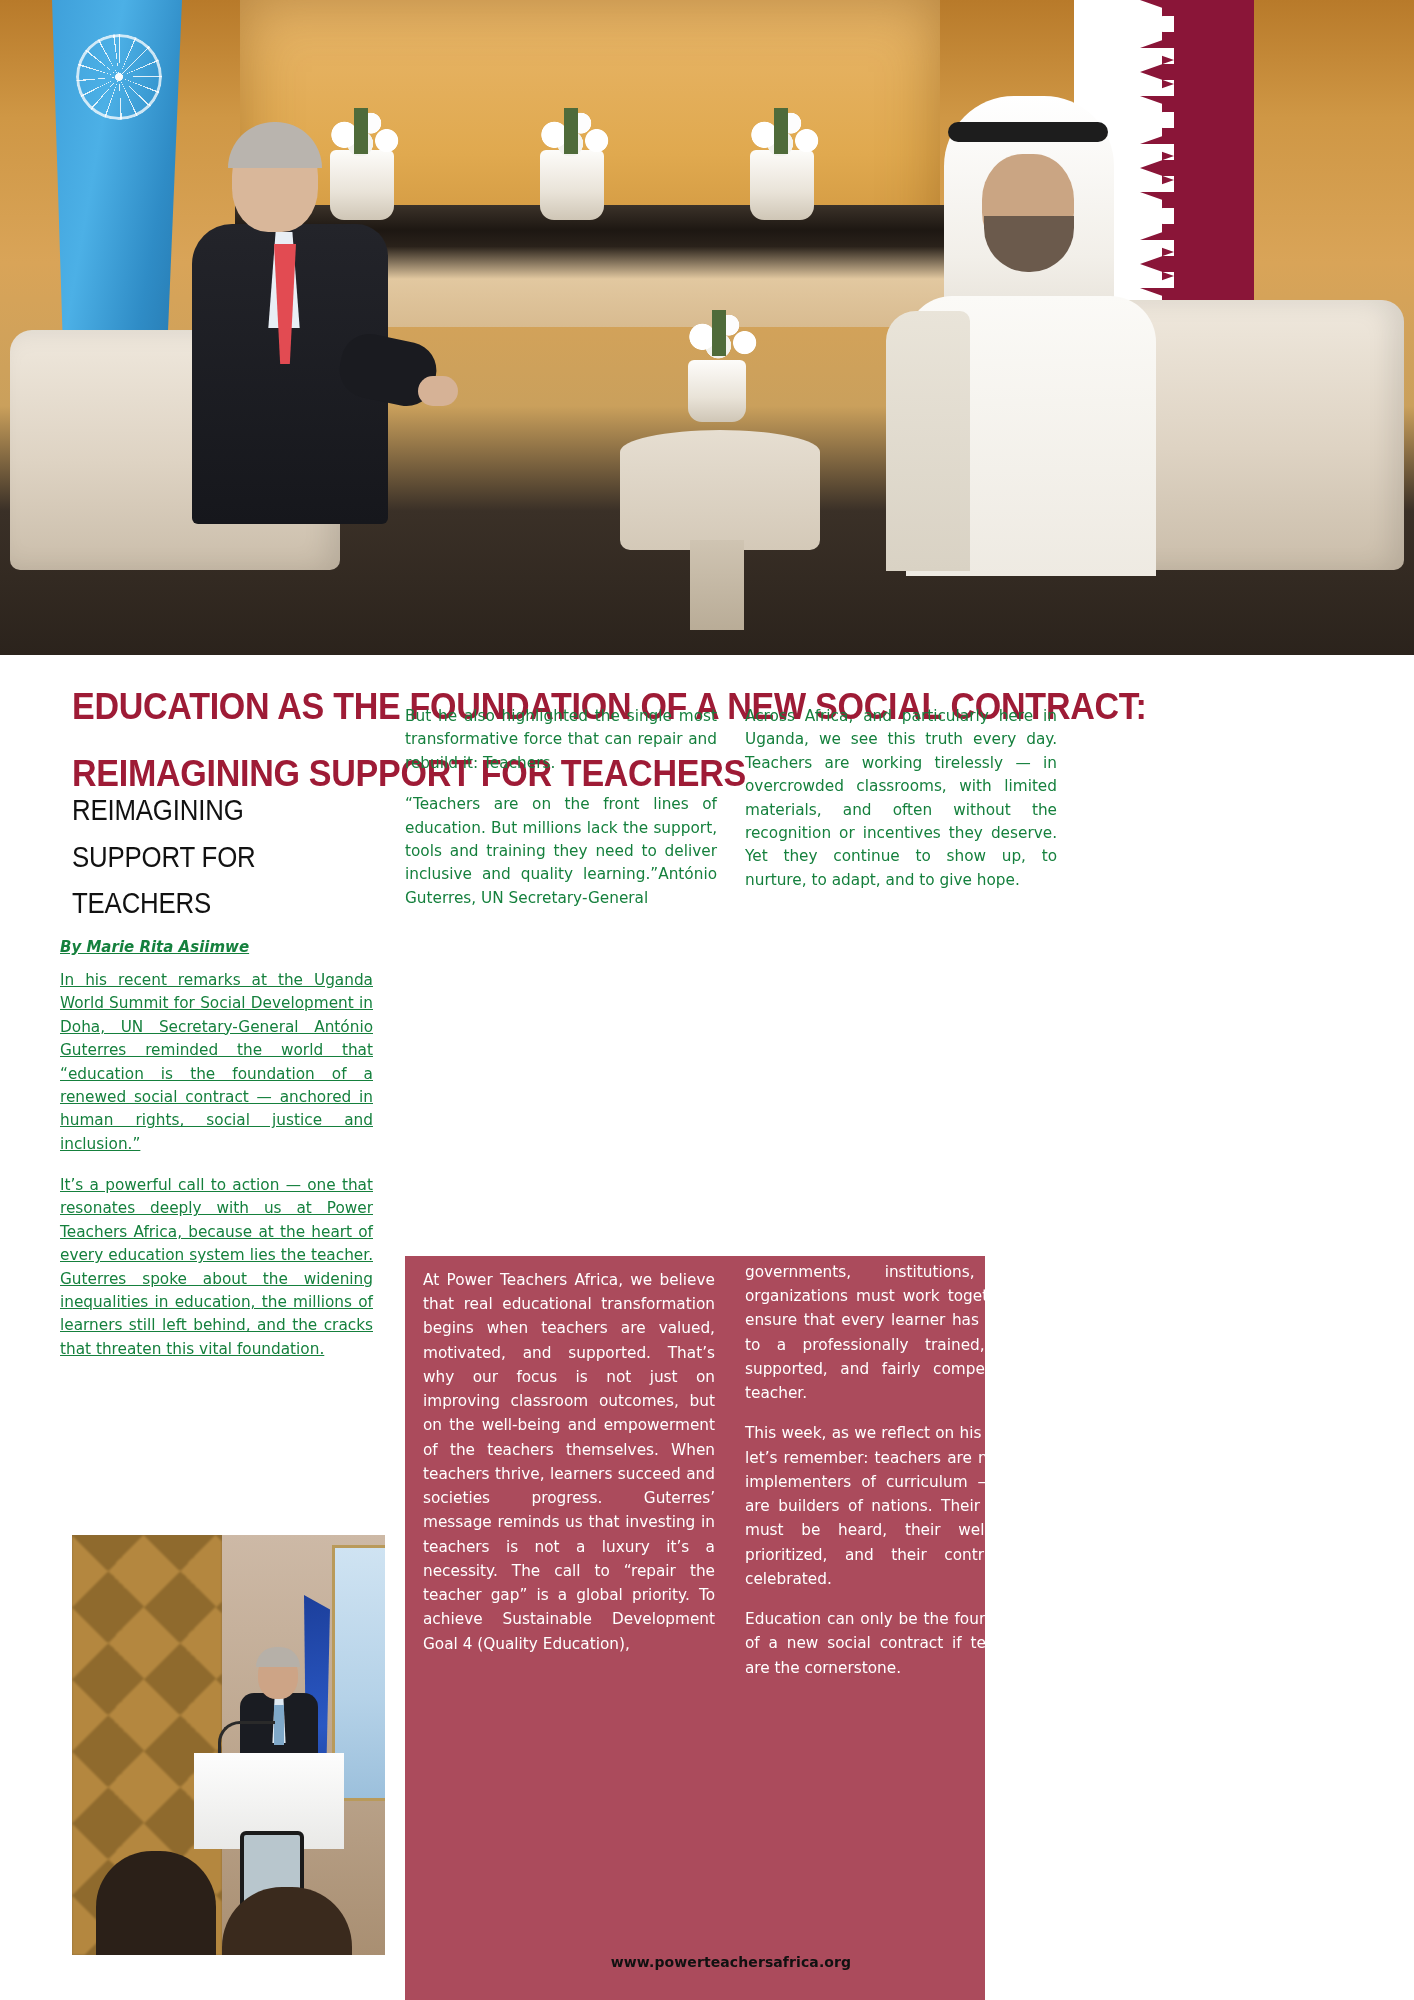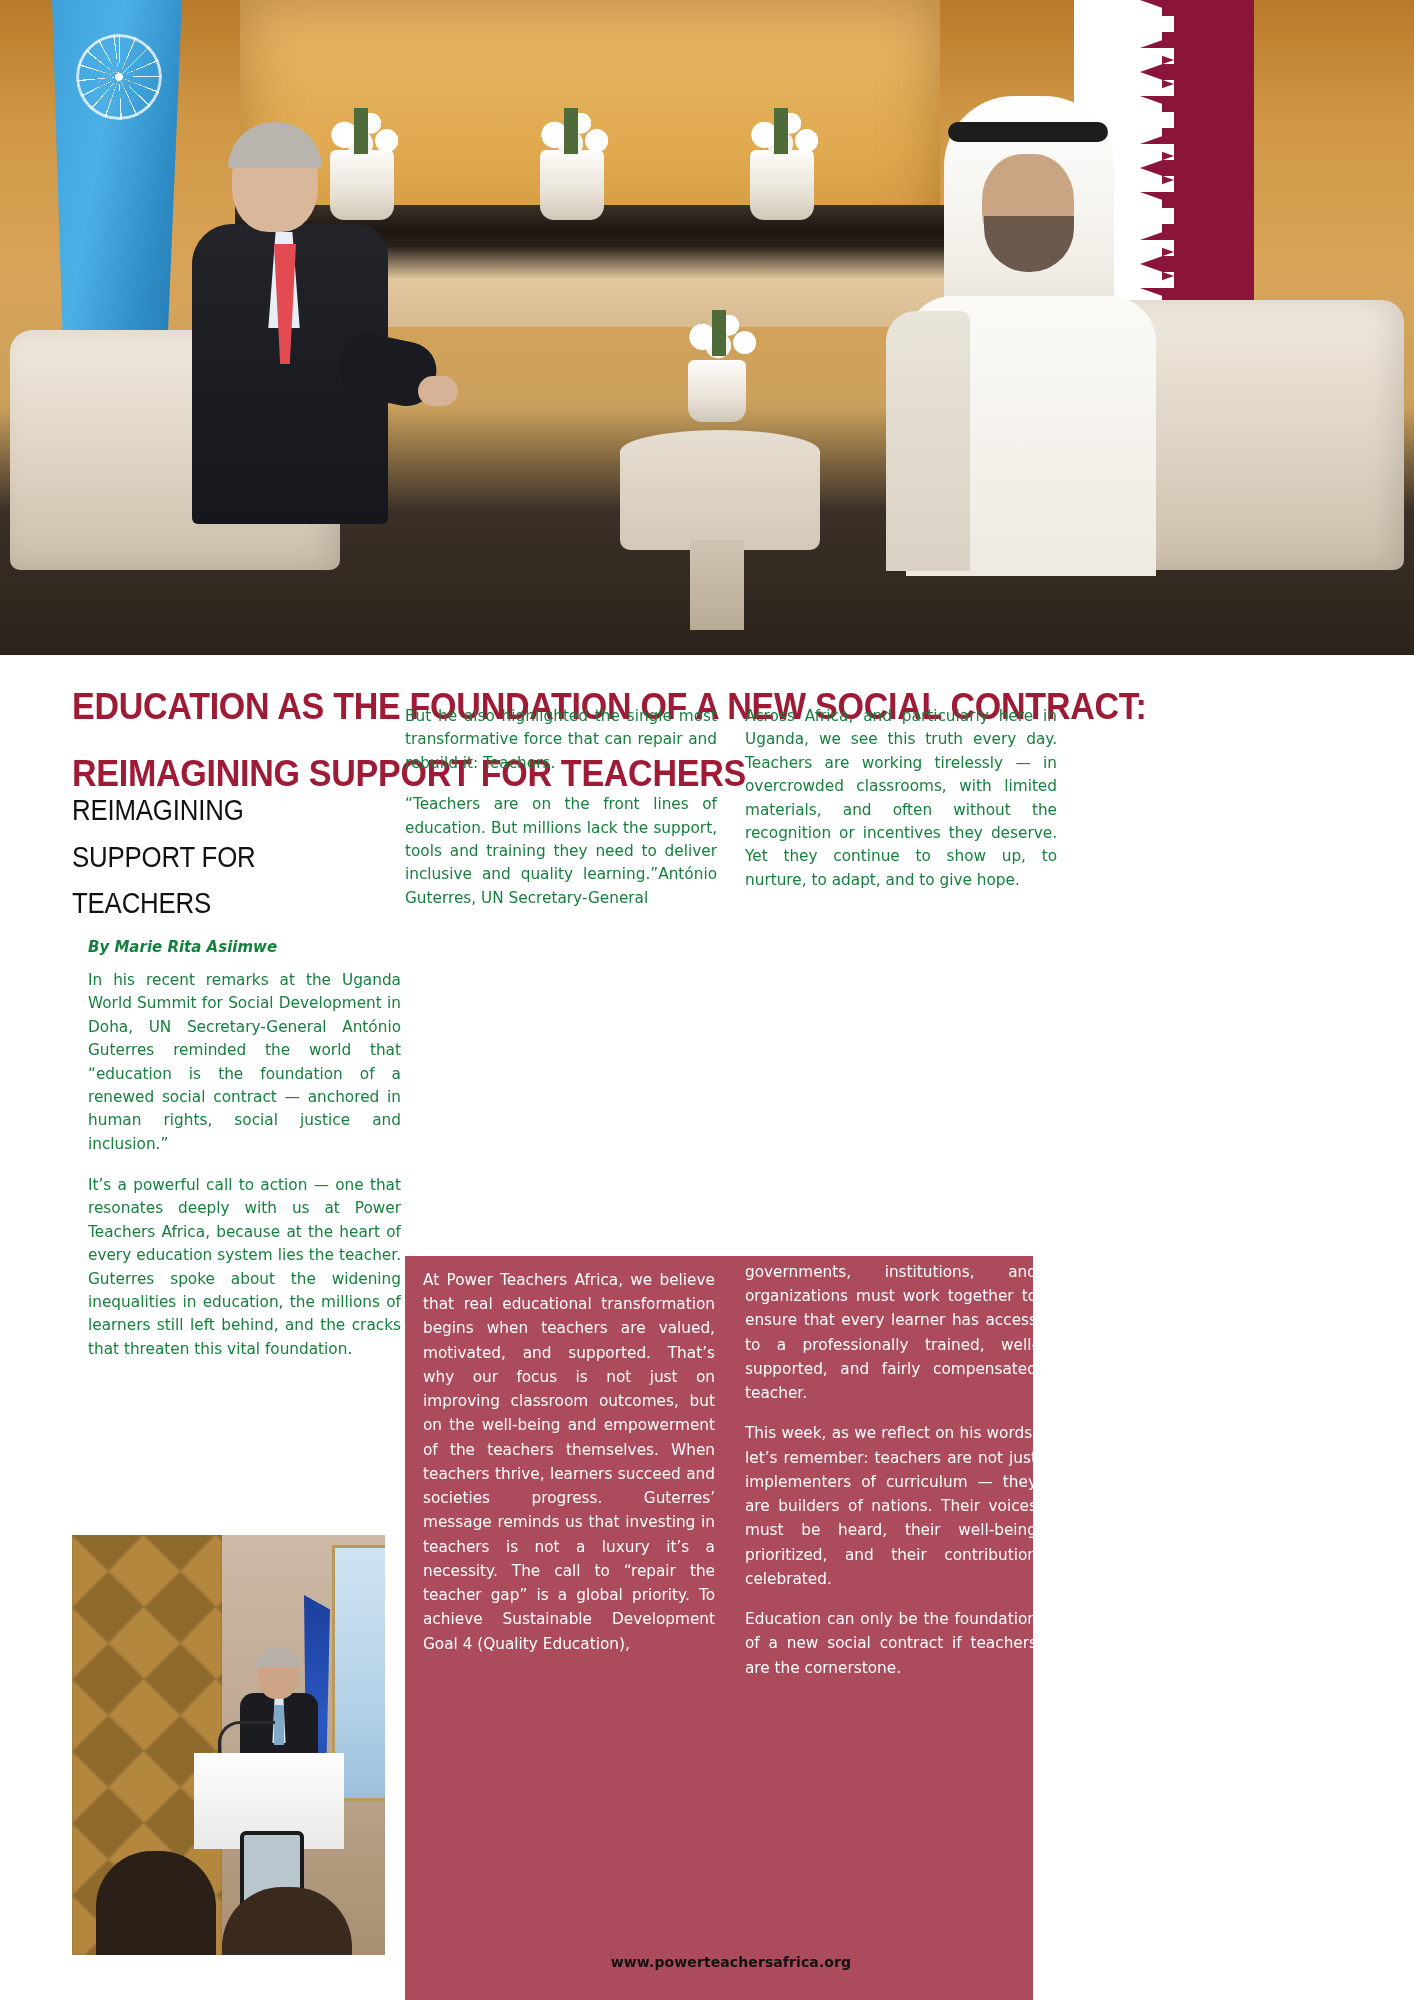--- a/index.html
+++ b/index.html
@@ -171,21 +171,21 @@
   }
   .col p { margin:0 0 18px 0; }
   .byline {
     font-weight:bold;
     font-style:italic;
     font-size:15px;
     margin:0 0 10px 0 !important;
     text-align:left;
   }
 
-  #col1 { left:88px; top:936px; width:313px; }
+  #col1 { left:60px; top:936px; width:313px;text-decoration:underline; }
   #col2 { left:405px; top:705px; width:312px; }
   #col3 { left:745px; top:705px; width:312px; }
 
   .photo-bottom {
     position:absolute;
     left:72px; top:1535px; width:313px; height:420px;
     overflow:hidden;
     background:#8a6a3a;
   }
   .pb-wall {
@@ -216,21 +216,21 @@
   .pb-speaker-tie { position:absolute; left:202px; top:170px; width:10px; height:40px; background:#7fa8c9; }
   .pb-podium { position:absolute; left:122px; top:218px; width:150px; height:96px; background:linear-gradient(180deg,#fdfdfd 0%, #e9e9e7 100%); }
   .pb-mic { position:absolute; left:146px; top:186px; width:54px; height:36px; border-top:3px solid #2a2a2a; border-left:3px solid #2a2a2a; border-radius:22px 0 0 0; }
   .pb-crowd1 { position:absolute; left:24px; top:316px; width:120px; height:110px; border-radius:56px 56px 0 0; background:#2b2018; }
   .pb-crowd2 { position:absolute; left:150px; top:352px; width:130px; height:80px; border-radius:60px 60px 0 0; background:#3a2a1d; }
   .pb-phone { position:absolute; left:168px; top:296px; width:56px; height:86px; background:#b8c6cd; border:4px solid #1b1b1b; border-radius:6px; }
 
   
   .maroon-box {
     position:absolute;
-    left:405px; top:1256px; width:628px; height:744px;
+    left:405px; top:1256px; width:580px; height:744px;
     background:#AB4B5C;
     color:#ffffff;
     box-sizing:border-box;
     padding:12px 14px 0 18px;
   }
   .mb-col {
     position:absolute;
     width:292px;
     font-family:"DejaVu Sans", sans-serif;
     font-size:15.3px;

